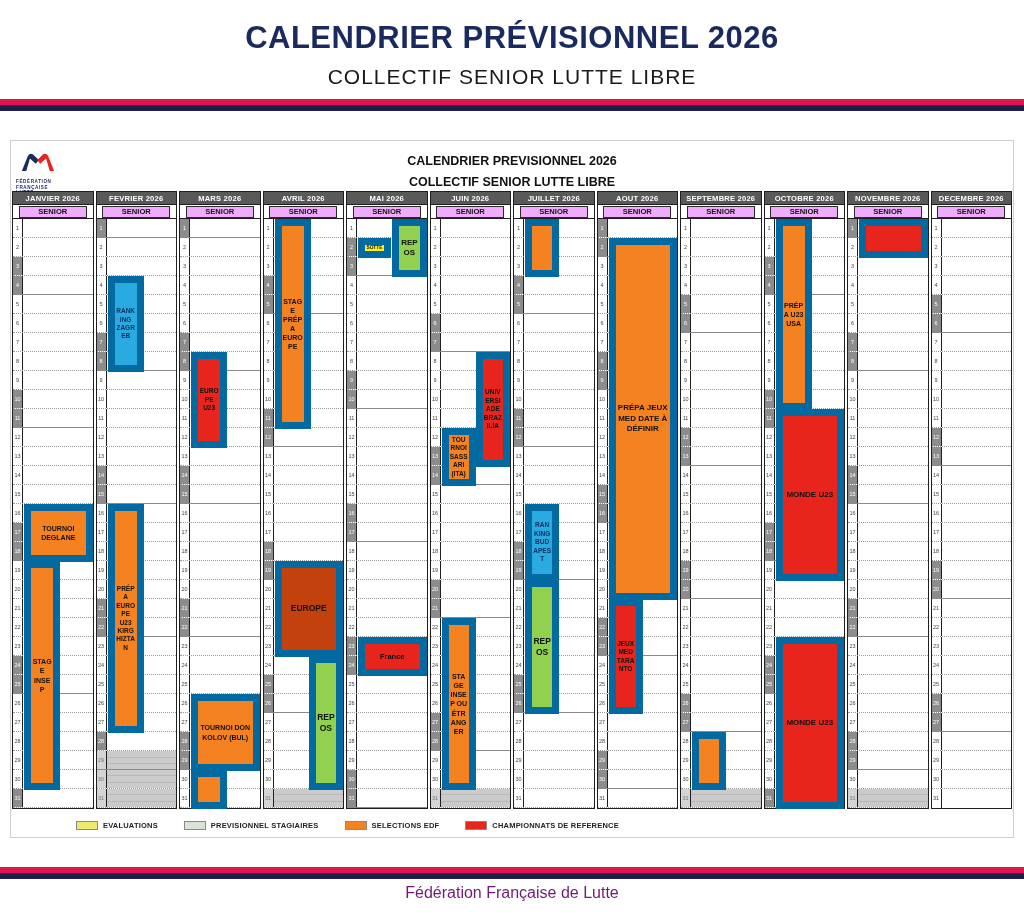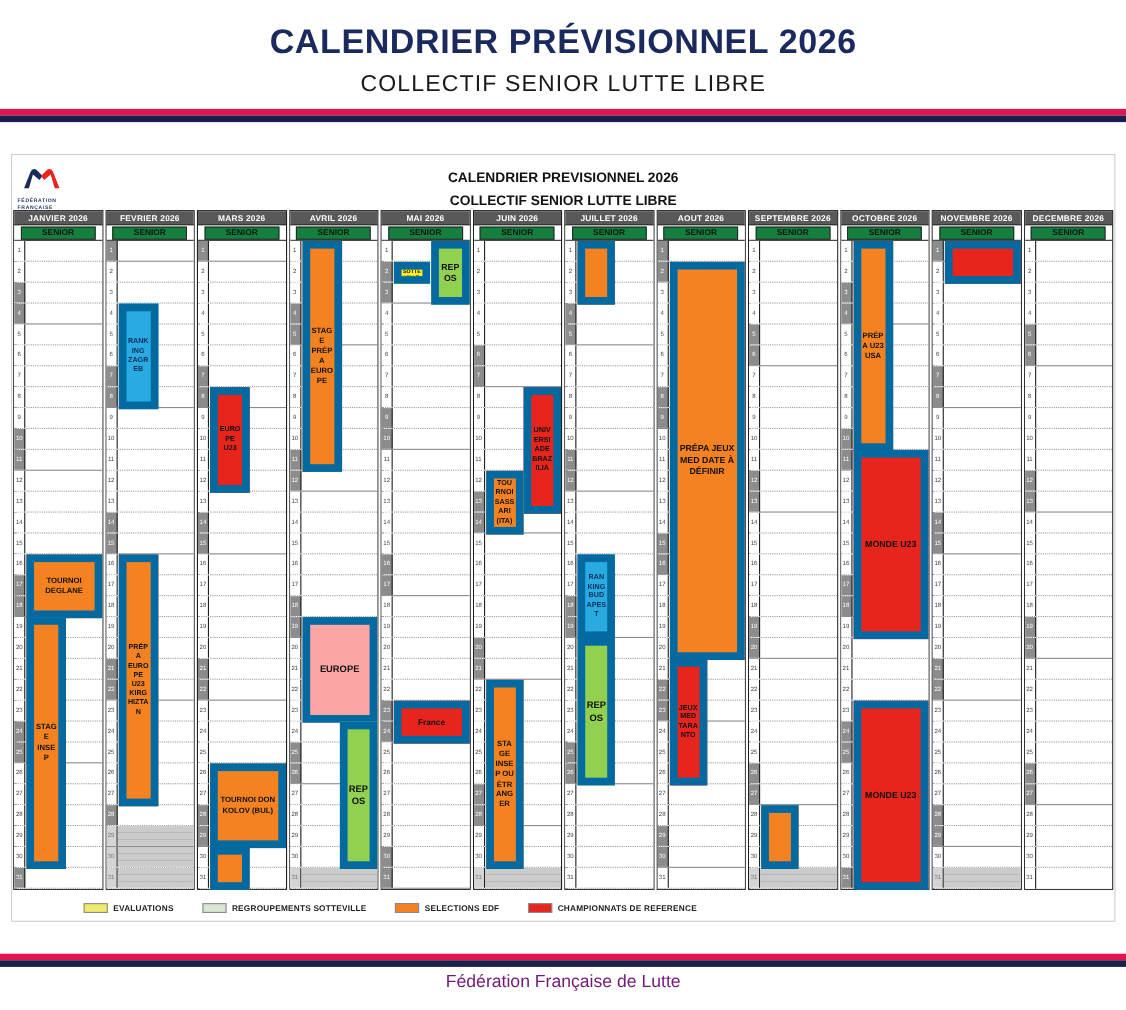--- a/index.html
+++ b/index.html
@@ -19,21 +19,21 @@
   .logo-text { font-size:4.6px; font-weight:bold; color:#1B2A5E; letter-spacing:.6px; line-height:1.25; margin-top:1px; }
   .cal-titles { position:absolute; top:13px; left:0; right:0; text-align:center; }
   .cal-title-line { font-size:12.5px; font-weight:bold; color:#111; }
   .cal-title-line + .cal-title-line { margin-top:7px; }
 
   
   .grid { position:absolute; top:50px; left:1px; right:1px; display:flex; gap:2px;justify-content:center; }
   .month-col { flex:1 1 0; border:1.5px solid #1f1f1f; background:#fff; min-width:0; }
   .month-header { height:13px; background:#595959; color:#fff; font-size:7.6px; font-weight:bold; text-align:center; line-height:13px; letter-spacing:.2px; border-bottom:1px solid #1f1f1f; white-space:nowrap; }
   .senior-row { height:14px; display:flex; align-items:center; justify-content:center; border-bottom:1.5px solid #1f1f1f; background:#fff; }
-  .senior-cell { width:86%; background:#15803d; border:1px solid #2a2a2a; font-size:7.6px; font-weight:bold; text-align:center; line-height:10px; color:#111; }
+  .senior-cell { width:86%; background:#f0abfc; border:1px solid #2a2a2a; font-size:7.6px; font-weight:bold; text-align:center; line-height:10px; color:#111; }
   .day-grid { position:relative; height:589px; background:#fff; }
   .day-row { display:flex; height:19px; border-bottom:1px dotted #9a9a9a; }
   .day-row:last-child { border-bottom:none; }
   .day-row.sunday { border-bottom:1px solid #8a8a8a; }
   .day-num { width:10px; font-size:5.5px; color:#444; text-align:center; line-height:18px; border-right:1px solid #1f1f1f; background:#fff; flex:0 0 10px; }
   .day-row.weekend .day-num { background:#8C8C8C; color:#fff; }
   .day-area { flex:1 1 auto; }
   .day-row.invalid .day-num { background:#d4d4d4; color:#777; }
   .day-row.invalid .day-area { background:repeating-linear-gradient(180deg,#cbcbcb 0 5.5px,#b8b8b8 5.5px 6.5px); }
 
@@ -609,21 +609,21 @@
           </div>
           <div class="day-row">
             <div class="day-num">30</div>
             <div class="day-area"></div>
           </div>
           <div class="day-row invalid">
             <div class="day-num">31</div>
             <div class="day-area"></div>
           </div>
           <div class="event" style="top: 0px; height: 210px; left: calc(0% + 11px); width: calc(53% - 5.83px); background: rgb(245, 130, 32); font-size: 7px;">STAGE PRÉPA EUROPE</div>
-          <div class="event" style="top: 342px; height: 96px; left: calc(0% + 11px); width: calc(100% - 11px); background: #fca5a5; font-size: 8.5px;">EUROPE</div>
+          <div class="event" style="top: 342px; height: 96px; left: calc(0% + 11px); width: calc(100% - 11px); background: #c2410c; font-size: 8.5px;">EUROPE</div>
           <div class="event" style="top: 437px; height: 134px; left: calc(50% + 5.5px); width: calc(50% - 5.5px); background: rgb(146, 208, 80); font-size: 8.5px;">REPOS</div>
         </div>
       </div>
       <div class="month-col">
         <div class="month-header">MAI 2026</div>
         <div class="senior-row">
           <div class="senior-cell">SENIOR</div>
         </div>
         <div class="day-grid">
           <div class="day-row">
@@ -1694,21 +1694,21 @@
       </div>
     </div>
 
   <div class="legend">
     <div class="legend-item">
       <span class="legend-swatch" style="background: rgb(239, 233, 110);"></span>
       <span class="legend-label">EVALUATIONS</span>
     </div>
     <div class="legend-item">
       <span class="legend-swatch" style="background: rgb(217, 229, 210);"></span>
-      <span class="legend-label">REGROUPEMENTS SOTTEVILLE</span>
+      <span class="legend-label">PREVISIONNEL STAGIAIRES</span>
     </div>
     <div class="legend-item">
       <span class="legend-swatch" style="background: rgb(245, 130, 32);"></span>
       <span class="legend-label">SELECTIONS EDF</span>
     </div>
     <div class="legend-item">
       <span class="legend-swatch" style="background: rgb(232, 37, 29);"></span>
       <span class="legend-label">CHAMPIONNATS DE REFERENCE</span>
     </div>
   </div>

